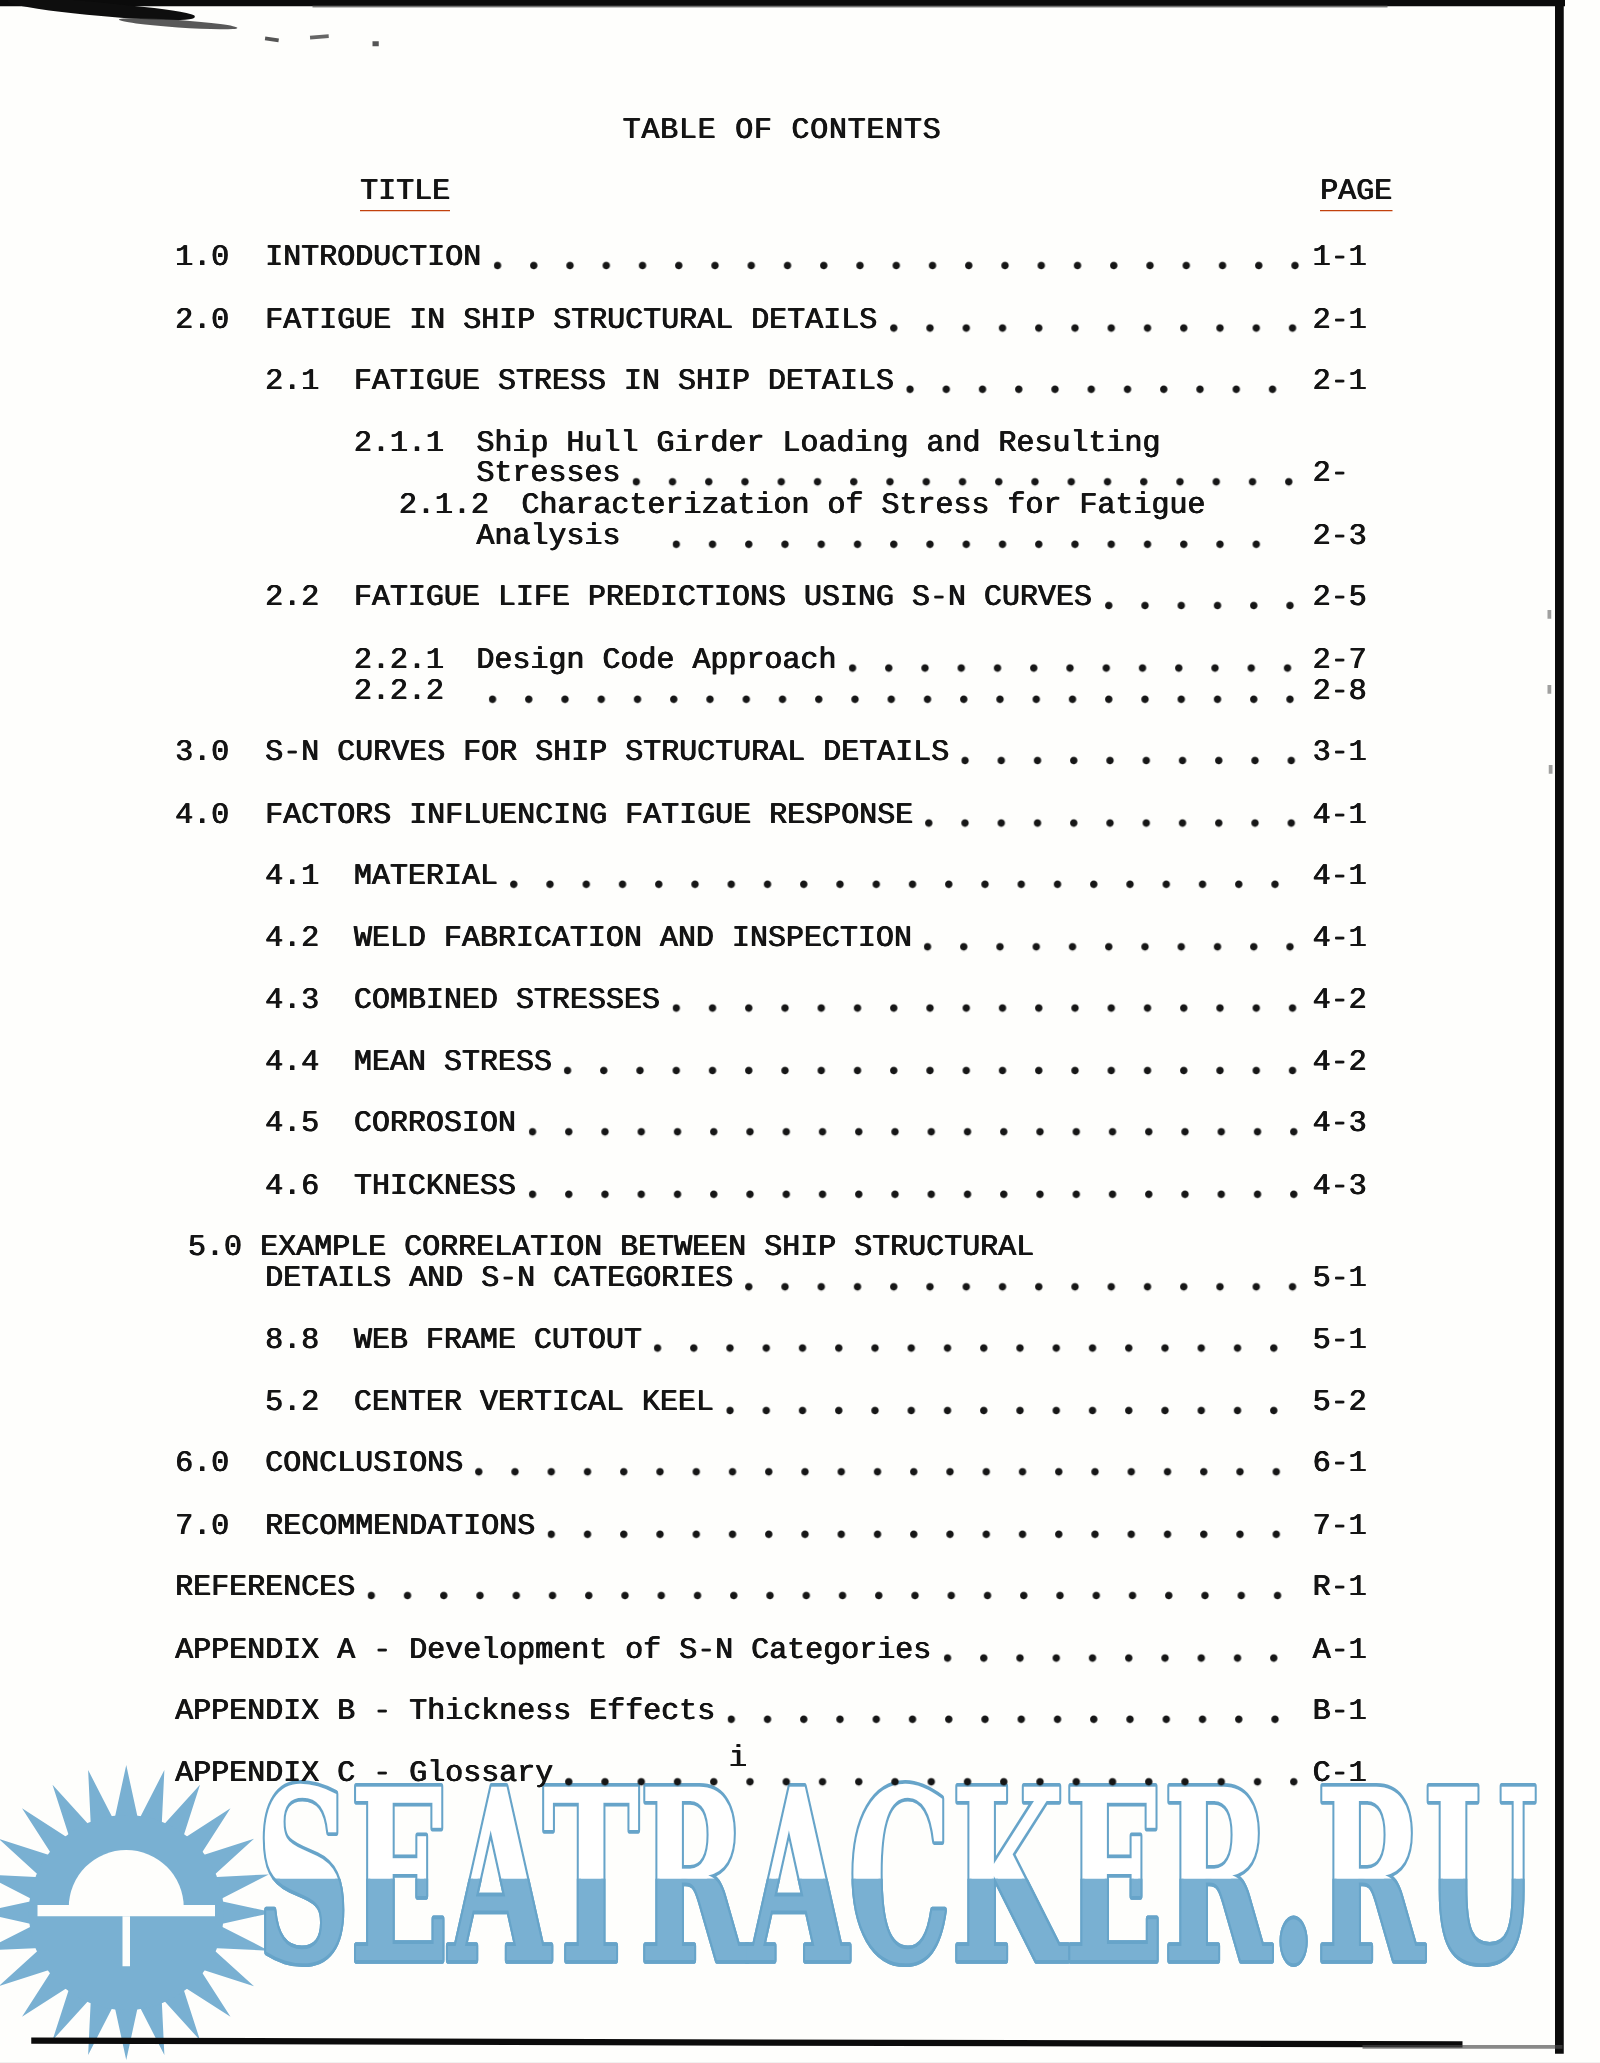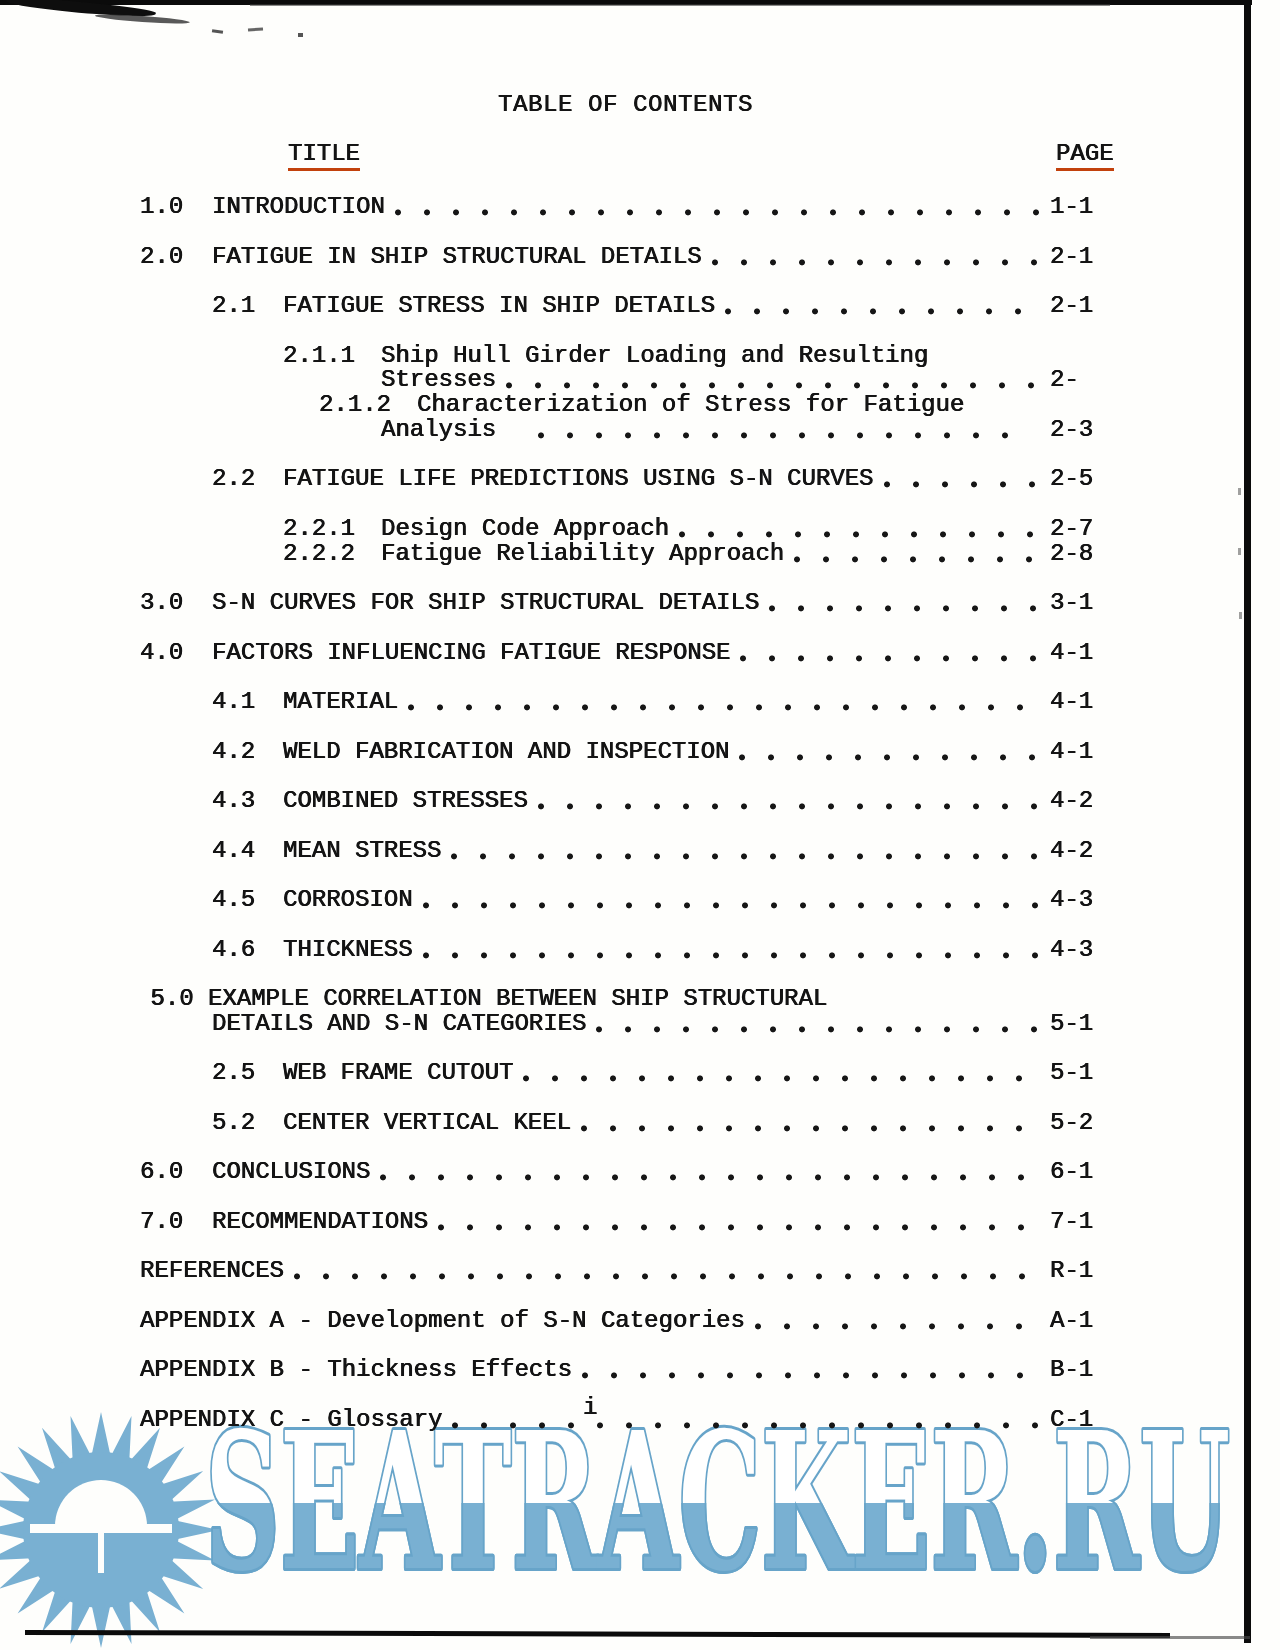--- a/index.html
+++ b/index.html
@@ -25,21 +25,21 @@
   #sm1{left:6px;top:2px;width:150px;height:11px;border-radius:60% 30% 70% 40%;transform:rotate(6deg);}
   #sm2{left:95px;top:16px;width:95px;height:6px;border-radius:50%;transform:rotate(4deg);background:#3c3c3c;opacity:.85;}
   #sm3{left:212px;top:30px;width:11px;height:3px;background:#555;transform:rotate(8deg);}
   #sm4{left:248px;top:28px;width:15px;height:3px;background:#666;transform:rotate(-4deg);}
   #sm5{left:298px;top:33px;width:5px;height:4px;background:#555;}
   .tick{position:absolute;width:3px;height:7px;background:#777;opacity:.7;z-index:4;}
   
   #doc-title{left:498px;top:93px;letter-spacing:.6px;}
   #col-title{left:288px;top:142px;}
   #col-page{left:1056px;top:142px;}
-  .underlined{border-bottom:3px solid #c2410c;padding-bottom:1px;}
+  .underlined{border-bottom:1px solid #c2410c;padding-bottom:1px;}
   
   .toc-line{position:absolute;display:flex;align-items:flex-end;height:24px;z-index:2;}
   .toc-num{flex:none;}
   .toc-text{flex:none;}
   .leader{
     flex:1 1 auto;height:7px;margin:0 8px 3px 10px;
     background-image:radial-gradient(circle at 3px 3.4px,#161616 2.5px,rgba(0,0,0,0) 3.4px);
     background-size:29px 7px;background-repeat:repeat-x;background-position:left bottom;
   }
   .toc-pg{flex:none;width:50px;text-align:left;}
@@ -93,32 +93,32 @@
   <div id="toc-lines">
       <div class="toc-line ink" style="left: 140px; top: 195px; width: 960px;"><span class="toc-num" style="width: 72px;">1.0</span><span class="toc-text">INTRODUCTION</span><div class="leader"></div><span class="toc-pg">1-1</span></div>
       <div class="toc-line ink" style="left: 140px; top: 245px; width: 960px;"><span class="toc-num" style="width: 72px;">2.0</span><span class="toc-text">FATIGUE IN SHIP STRUCTURAL DETAILS</span><div class="leader"></div><span class="toc-pg">2-1</span></div>
       <div class="toc-line ink" style="left: 212px; top: 294px; width: 888px;"><span class="toc-num" style="width: 71px;">2.1</span><span class="toc-text">FATIGUE STRESS IN SHIP DETAILS</span><div class="leader"></div><span class="toc-pg">2-1</span></div>
       <div class="toc-line ink" style="left: 283px; top: 344px; width: 817px;"><span class="toc-num" style="width: 98px;">2.1.1</span><span class="toc-text">Ship Hull Girder Loading and Resulting</span></div>
       <div class="toc-line ink" style="left: 381px; top: 368px; width: 719px;"><span class="toc-text">Stresses</span><div class="leader"></div><span class="toc-pg">2-</span></div>
       <div class="toc-line ink" style="left: 283px; top: 393px; width: 817px;"><span class="toc-num" style="width: 98px; margin-left: 36px;">2.1.2</span><span class="toc-text">Characterization of Stress for Fatigue</span></div>
       <div class="toc-line ink" style="left: 381px; top: 418px; width: 719px; gap: 32px;"><span class="toc-text">Analysis</span><div class="leader"></div><span class="toc-pg">2-3</span></div>
       <div class="toc-line ink" style="left: 212px; top: 467px; width: 888px;"><span class="toc-num" style="width: 71px;">2.2</span><span class="toc-text">FATIGUE LIFE PREDICTIONS USING S-N CURVES</span><div class="leader"></div><span class="toc-pg">2-5</span></div>
       <div class="toc-line ink" style="left: 283px; top: 517px; width: 817px;"><span class="toc-num" style="width: 98px;">2.2.1</span><span class="toc-text">Design Code Approach</span><div class="leader"></div><span class="toc-pg">2-7</span></div>
-      <div class="toc-line ink" style="left: 283px; top: 542px; width: 817px;"><span class="toc-num" style="width: 98px;">2.2.2</span><span class="toc-text">Fatigue Reliability Approach</span><div class="leader"></div><span class="toc-pg">2-8</span></div>
+      <div class="toc-line ink" style="left: 283px; top: 542px; width: 817px;"><span class="toc-num" style="width: 98px;">2.2.2</span><div class="leader"></div><span class="toc-pg">2-8</span></div>
       <div class="toc-line ink" style="left: 140px; top: 591px; width: 960px;"><span class="toc-num" style="width: 72px;">3.0</span><span class="toc-text">S-N CURVES FOR SHIP STRUCTURAL DETAILS</span><div class="leader"></div><span class="toc-pg">3-1</span></div>
       <div class="toc-line ink" style="left: 140px; top: 641px; width: 960px;"><span class="toc-num" style="width: 72px;">4.0</span><span class="toc-text">FACTORS INFLUENCING FATIGUE RESPONSE</span><div class="leader"></div><span class="toc-pg">4-1</span></div>
       <div class="toc-line ink" style="left: 212px; top: 690px; width: 888px;"><span class="toc-num" style="width: 71px;">4.1</span><span class="toc-text">MATERIAL</span><div class="leader"></div><span class="toc-pg">4-1</span></div>
       <div class="toc-line ink" style="left: 212px; top: 740px; width: 888px;"><span class="toc-num" style="width: 71px;">4.2</span><span class="toc-text">WELD FABRICATION AND INSPECTION</span><div class="leader"></div><span class="toc-pg">4-1</span></div>
       <div class="toc-line ink" style="left: 212px; top: 789px; width: 888px;"><span class="toc-num" style="width: 71px;">4.3</span><span class="toc-text">COMBINED STRESSES</span><div class="leader"></div><span class="toc-pg">4-2</span></div>
       <div class="toc-line ink" style="left: 212px; top: 839px; width: 888px;"><span class="toc-num" style="width: 71px;">4.4</span><span class="toc-text">MEAN STRESS</span><div class="leader"></div><span class="toc-pg">4-2</span></div>
       <div class="toc-line ink" style="left: 212px; top: 888px; width: 888px;"><span class="toc-num" style="width: 71px;">4.5</span><span class="toc-text">CORROSION</span><div class="leader"></div><span class="toc-pg">4-3</span></div>
       <div class="toc-line ink" style="left: 212px; top: 938px; width: 888px;"><span class="toc-num" style="width: 71px;">4.6</span><span class="toc-text">THICKNESS</span><div class="leader"></div><span class="toc-pg">4-3</span></div>
       <div class="toc-line ink" style="left: 136px; top: 987px; width: 960px; text-align: center;"><span class="toc-num" style="width: 72px;">5.0</span><span class="toc-text">EXAMPLE CORRELATION BETWEEN SHIP STRUCTURAL</span></div>
       <div class="toc-line ink" style="left: 212px; top: 1012px; width: 888px;"><span class="toc-text">DETAILS AND S-N CATEGORIES</span><div class="leader"></div><span class="toc-pg">5-1</span></div>
-      <div class="toc-line ink" style="left: 212px; top: 1061px; width: 888px;"><span class="toc-num" style="width: 71px;">2.5</span><span class="toc-text">WEB FRAME CUTOUT</span><div class="leader"></div><span class="toc-pg">5-1</span></div>
+      <div class="toc-line ink" style="left: 212px; top: 1061px; width: 888px;"><span class="toc-num" style="width: 71px;">8.8</span><span class="toc-text">WEB FRAME CUTOUT</span><div class="leader"></div><span class="toc-pg">5-1</span></div>
       <div class="toc-line ink" style="left: 212px; top: 1111px; width: 888px; align-items: flex-end;"><span class="toc-num" style="width: 71px;">5.2</span><span class="toc-text">CENTER VERTICAL KEEL</span><div class="leader"></div><span class="toc-pg">5-2</span></div>
       <div class="toc-line ink" style="left: 140px; top: 1160px; width: 960px;"><span class="toc-num" style="width: 72px;">6.0</span><span class="toc-text">CONCLUSIONS</span><div class="leader"></div><span class="toc-pg">6-1</span></div>
       <div class="toc-line ink" style="left: 140px; top: 1210px; width: 960px;"><span class="toc-num" style="width: 72px;">7.0</span><span class="toc-text">RECOMMENDATIONS</span><div class="leader"></div><span class="toc-pg">7-1</span></div>
       <div class="toc-line ink" style="left: 140px; top: 1259px; width: 960px;"><span class="toc-text">REFERENCES</span><div class="leader"></div><span class="toc-pg">R-1</span></div>
       <div class="toc-line ink" style="left: 140px; top: 1309px; width: 960px;"><span class="toc-text">APPENDIX A - Development of S-N Categories</span><div class="leader"></div><span class="toc-pg">A-1</span></div>
       <div class="toc-line ink" style="left: 140px; top: 1358px; width: 960px;"><span class="toc-text">APPENDIX B - Thickness Effects</span><div class="leader"></div><span class="toc-pg">B-1</span></div>
       <div class="toc-line ink" style="left: 140px; top: 1408px; width: 960px;"><span class="toc-text">APPENDIX C - Glossary</span><div class="leader"></div><span class="toc-pg">C-1</span></div>
     </div>
 
   <div class="ink abs" id="footer-pg">i</div>

